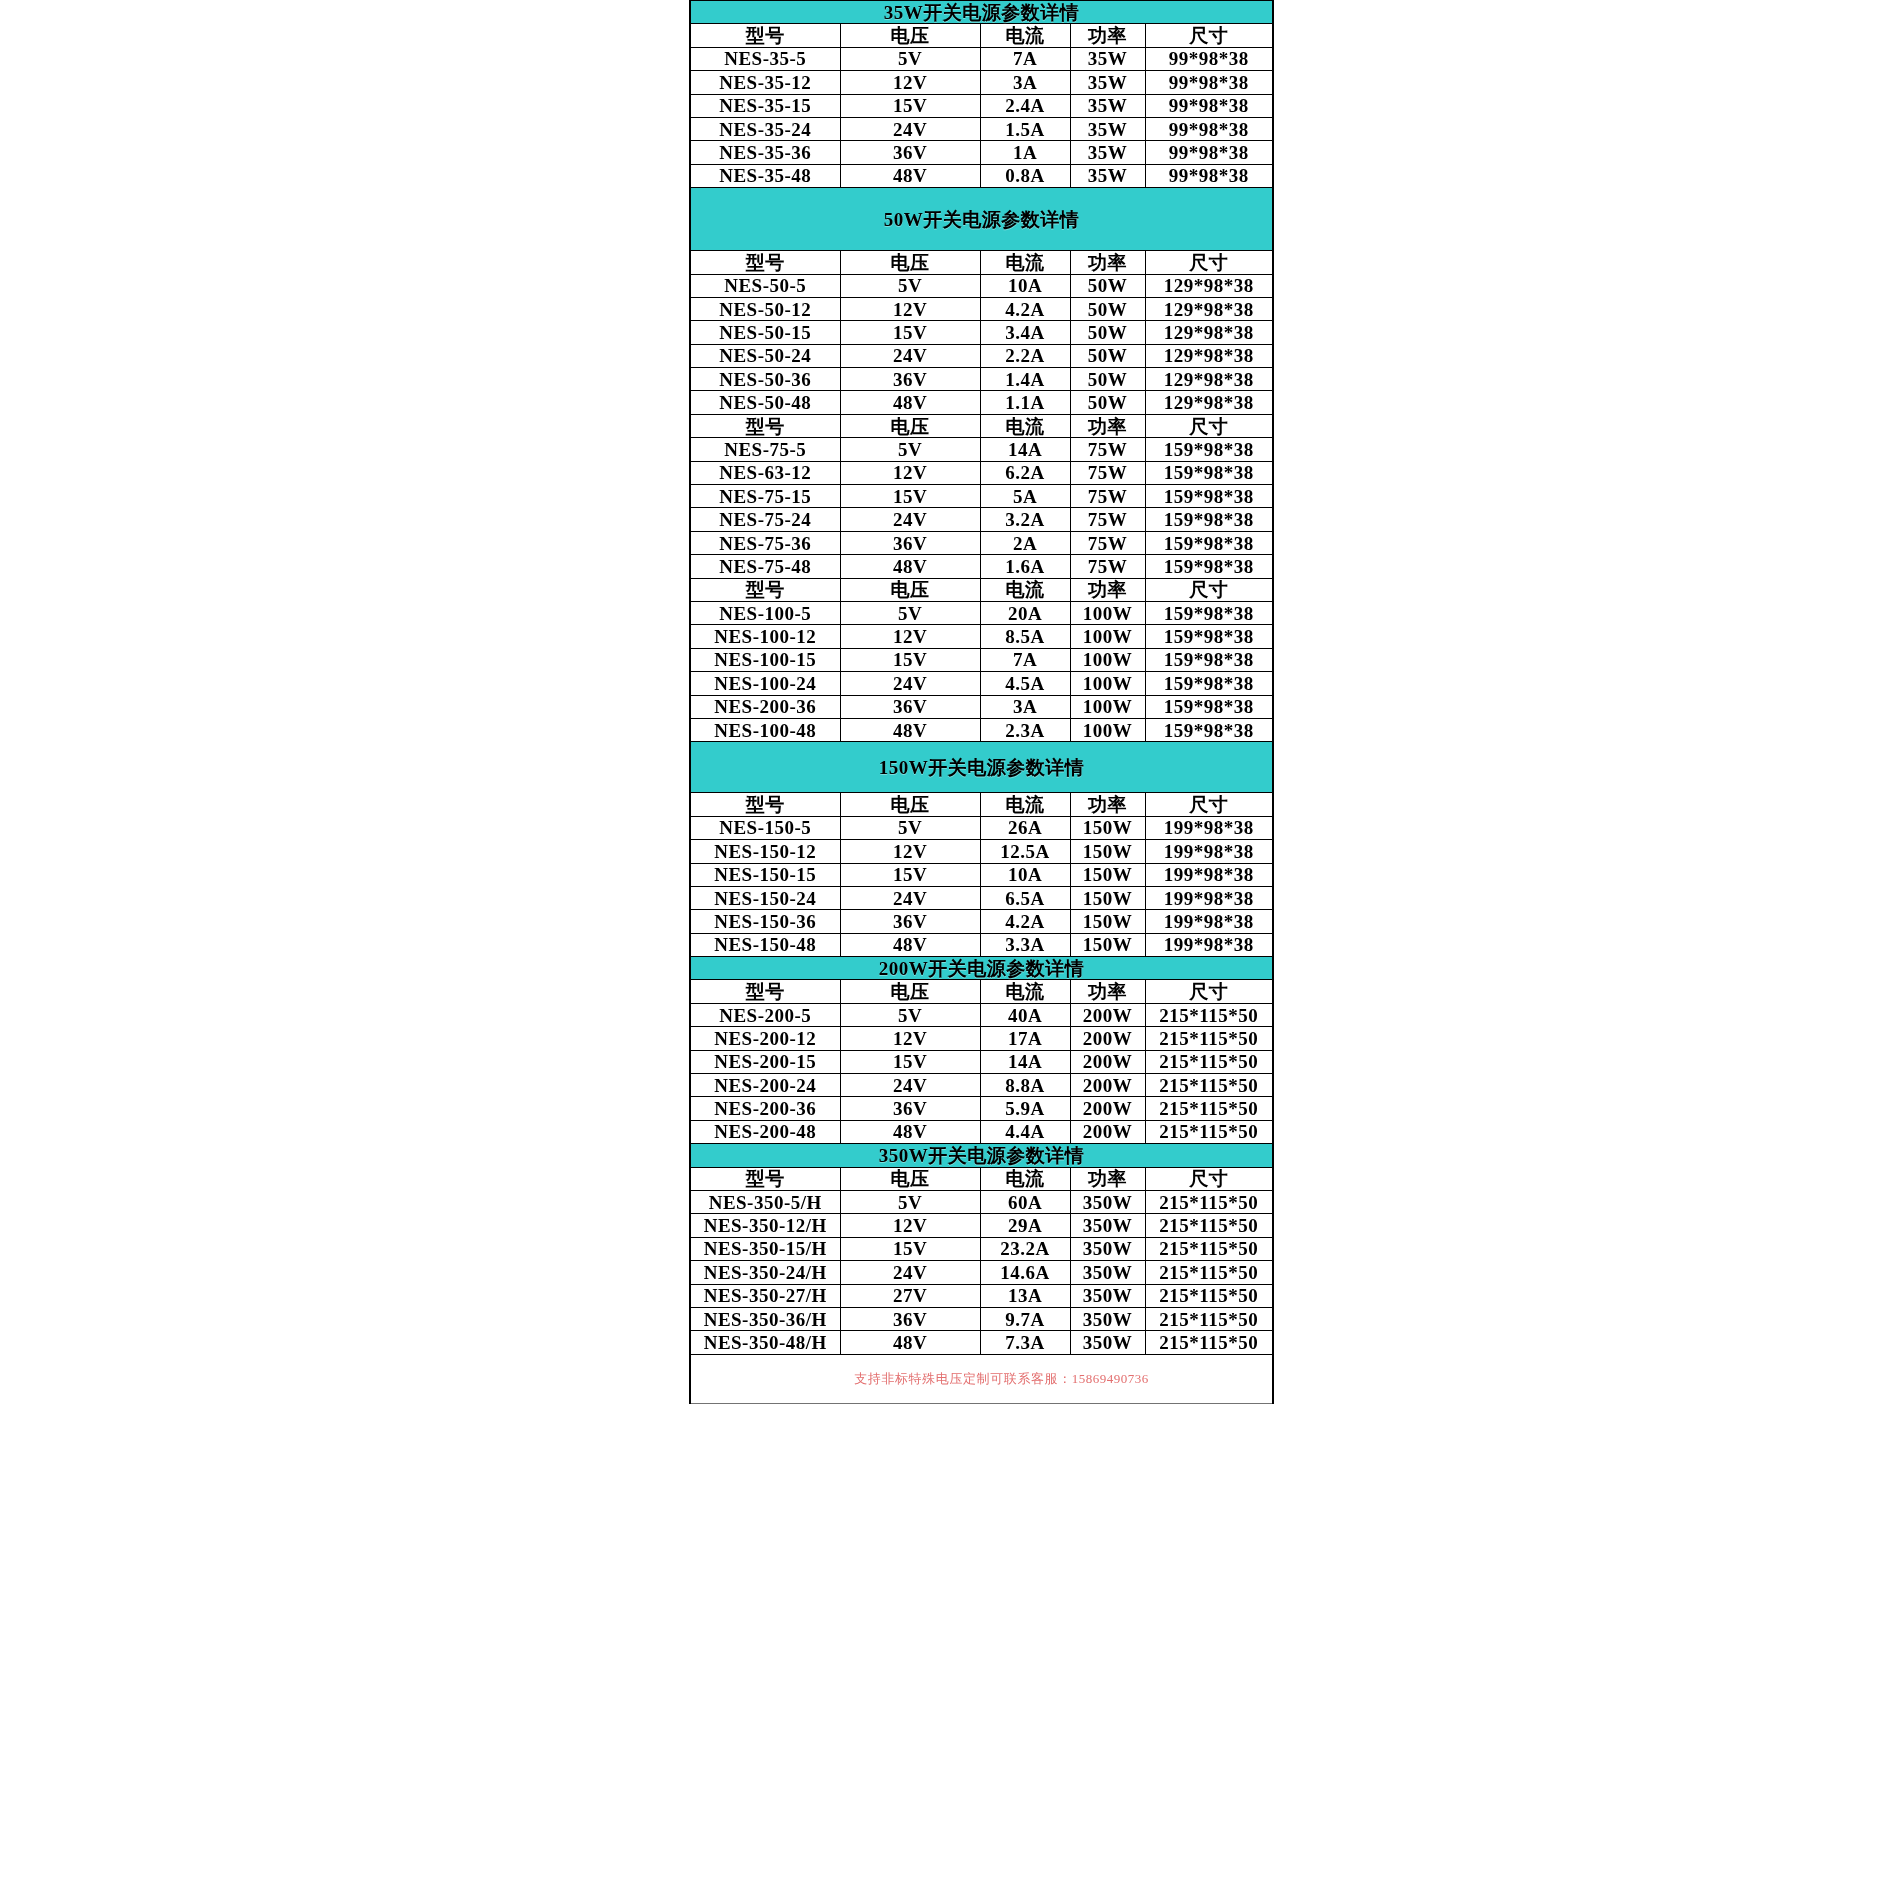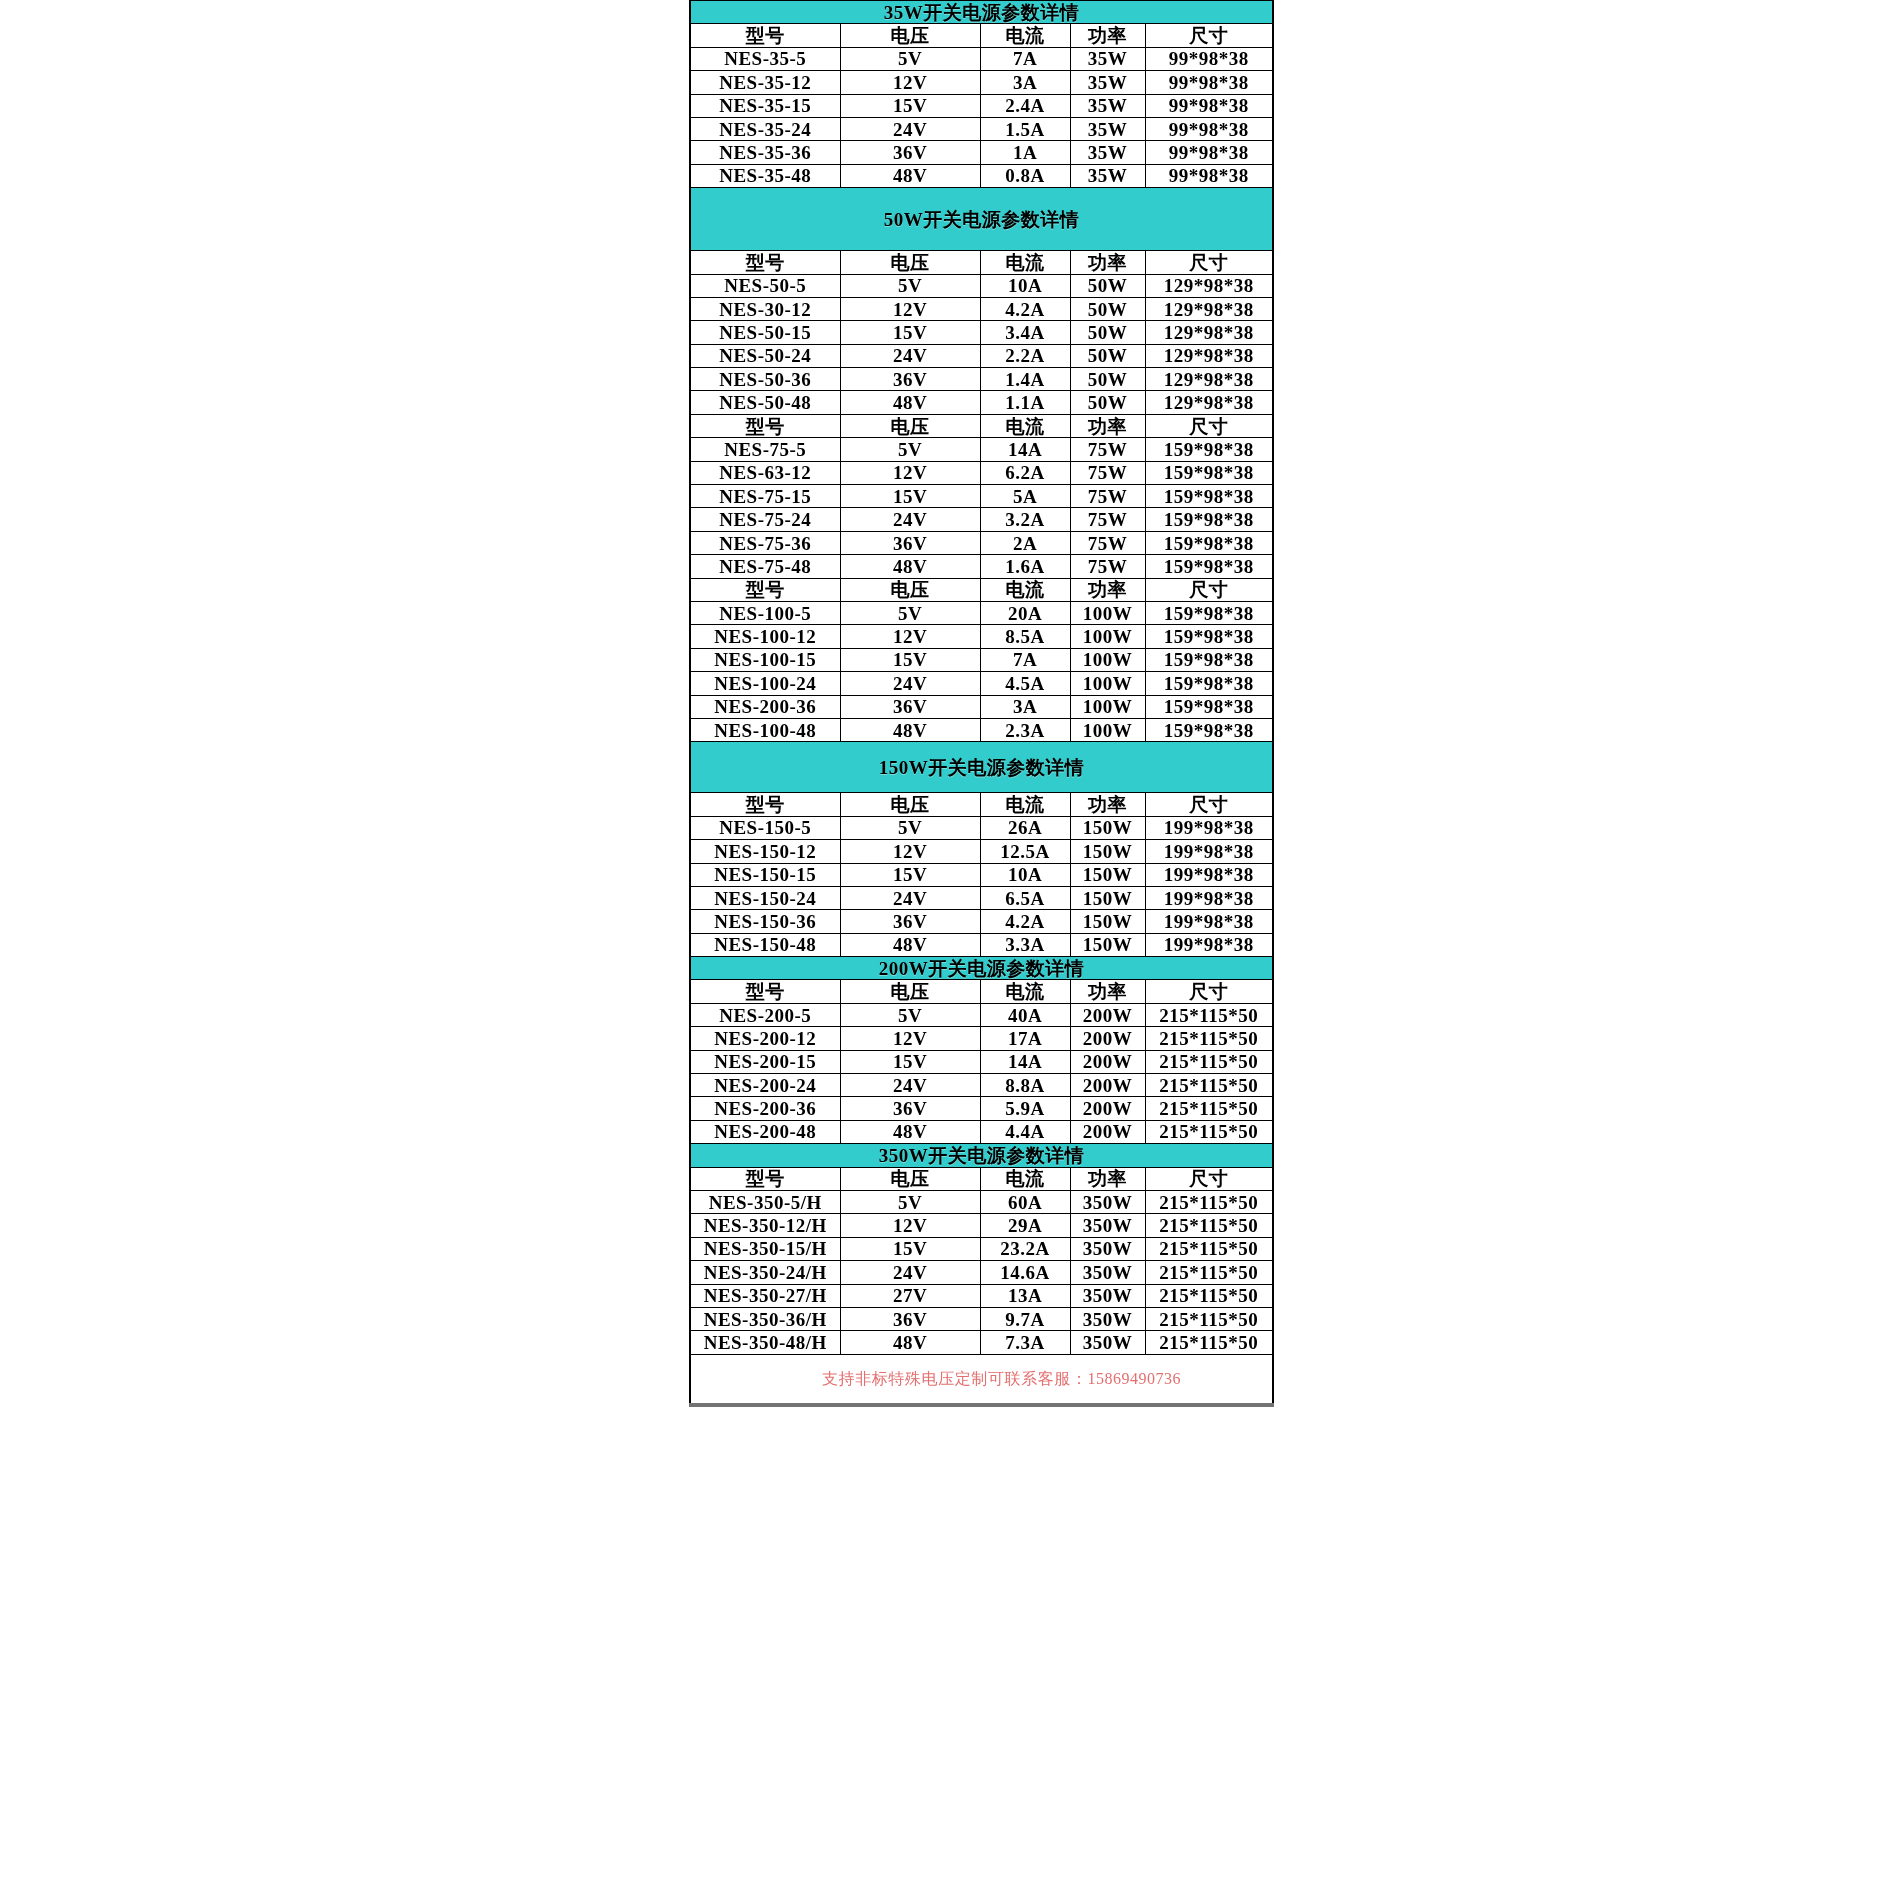--- a/index.html
+++ b/index.html
@@ -66,24 +66,24 @@
   td.colhead {
     font-size: 21px;
     height: 25px;
     letter-spacing: 2px;
   }
   td.model { letter-spacing: 0.8px; }
 
   tr.footer td {
     border-left: none;
     border-right: none;
-    border-bottom: 4px solid #737373;
+    border-bottom: 1px solid #737373;
     height: 48px;
     color: #e36f6f;
-    font-size: 16px;
+    font-size: 13px;
     font-weight: normal;
     letter-spacing: 0.6px;
     text-align: center;
     padding-left: 40px;
     border-radius: 18px;
   }
   tr.footer td span.phone {
     font-family: "Liberation Serif", serif;
     letter-spacing: 0.5px;
   }
@@ -164,21 +164,21 @@
           <td class="colhead">尺寸</td>
         </tr>
         <tr>
           <td class="model">NES-50-5</td>
           <td>5V</td>
           <td>10A</td>
           <td>50W</td>
           <td>129*98*38</td>
         </tr>
         <tr>
-          <td class="model">NES-30-12</td>
+          <td class="model">NES-50-12</td>
           <td>12V</td>
           <td>4.2A</td>
           <td>50W</td>
           <td>129*98*38</td>
         </tr>
         <tr>
           <td class="model">NES-50-15</td>
           <td>15V</td>
           <td>3.4A</td>
           <td>50W</td>

